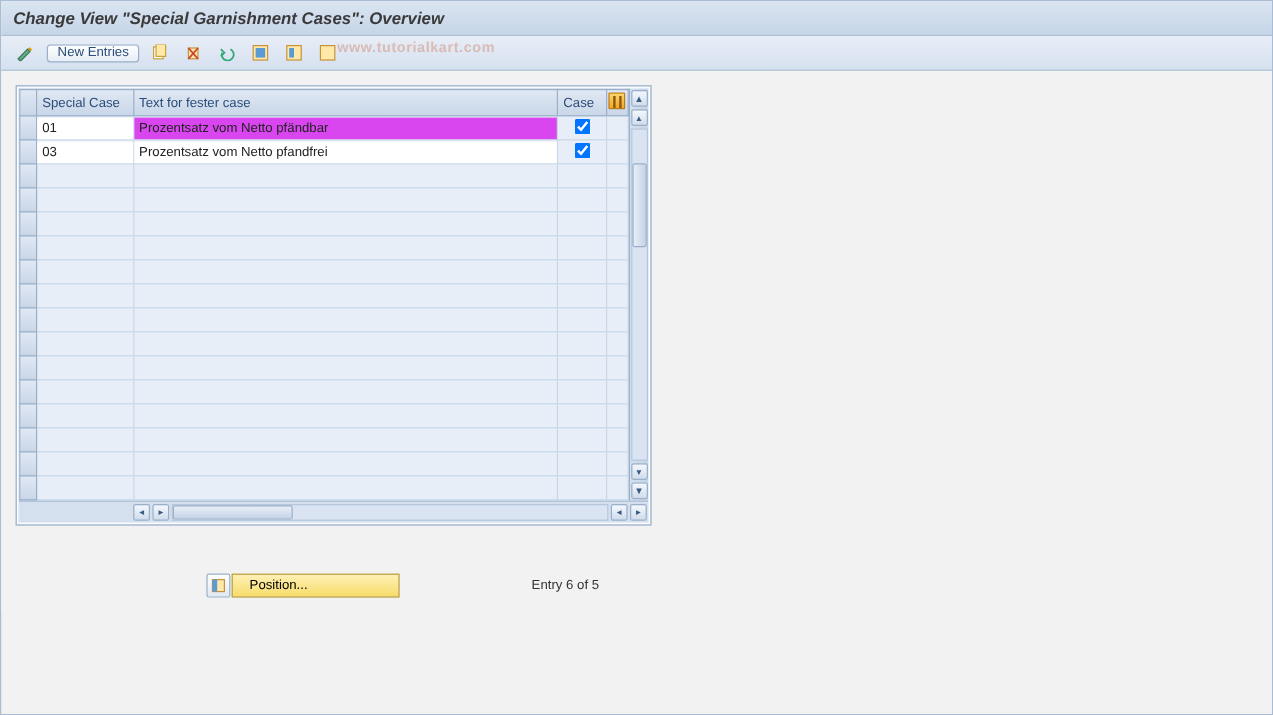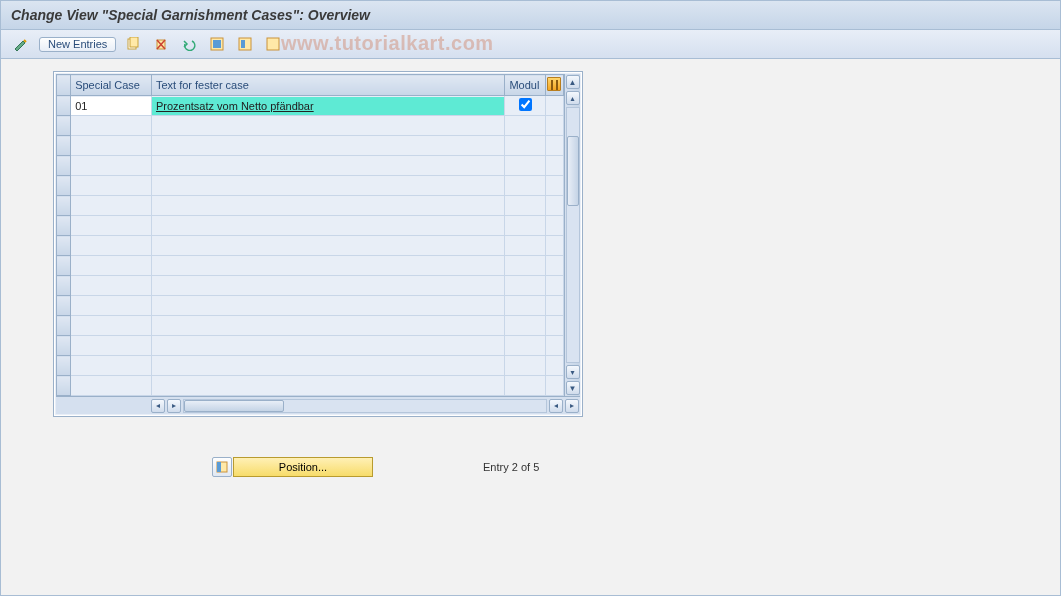--- a/index.html
+++ b/index.html
@@ -49,31 +49,30 @@
       color: #2a4d7a;
       cursor: pointer;
       height: 15px;
       display: inline-flex;
       align-items: center;
     }
     .watermark {
       position: absolute;
       left: 280px;
       top: 2px;
-      font-size: 20px;
+      font-size: 12px;
       font-weight: bold;
       color: rgba(210,150,130,0.55);
       letter-spacing: 0.5px;
       pointer-events: none;
       text-align: center;
     }
     .content-area {
       padding: 12px;
       background: #f2f2f2;
-      margin-left: 40px;
     }
     .table-frame {
       width: 530px;
       border: 1px solid #9ab0c9;
       background: #e8eef7;
       box-shadow: inset 0 0 0 1px #fff;
       padding: 2px;
       position: relative;
     }
     .table-wrap { display:flex; }
@@ -110,21 +109,21 @@
     .cell-in {
       border: none;
       background: #fff;
       width: 100%;
       height: 18px;
       padding: 2px 4px;
       font-size: 11px;
       font-family: Arial, sans-serif;
       color: #222;
     }
-    .cell-in.sel { background: #5eead4; text-decoration: underline; }
+    .cell-in.sel { background: #d946ef; }
     .cell-chk { text-align:center; background:#fff; }
     .cell-chk input { margin:0; }
     .grid tr.empty td.cell { background:#e8eef7; }
     .vscroll {
       width: 16px;
       background: linear-gradient(to right,#d5e0ef,#c5d4e6);
       border-left:1px solid #9ab0c9;
       display:flex;
       flex-direction:column;
       align-items:center;
@@ -166,21 +165,21 @@
       align-items:center;
       gap: 110px;
       padding-left:180px;
     }
     .position-btn {
       background:linear-gradient(to bottom,#fff0b5,#f7dc6a);
       border:1px solid #b89b2f;
       padding:3px 14px;
       display:inline-flex;align-items:center;gap:8px;
       font-size:11px;cursor:pointer;height:20px;
-      min-width:140px;justify-content:center;
+      min-width:140px;justify-content:flex-start;
       position:relative;
     }
     .position-btn .ico {
       position:absolute;left:-22px;top:-1px;width:20px;height:20px;
       background:linear-gradient(to bottom,#fefefe,#e0e8f3);
       border:1px solid #9ab0c9;border-radius:2px;
       display:flex;align-items:center;justify-content:center;font-size:10px;
     }
     .entry-label { color:#333;font-size:11px; }
     .cfg-icon {
@@ -247,29 +246,36 @@
 
 <div class="content-area">
   <div class="table-frame">
     <div class="table-wrap">
       <table class="grid">
         <thead>
           <tr>
             <th class="th-sel"></th>
             <th class="th-sc">Special Case</th>
             <th class="th-txt">Text for fester case</th>
-            <th class="th-mod">Modul</th>
+            <th class="th-mod">Case</th>
             <th class="th-cfg"><span class="cfg-icon"></span></th>
           </tr>
         </thead>
         <tbody id="grid-body">
             <tr>
               <td class="row-handle"></td>
               <td><input class="cell-in" value="01" style=""></td>
               <td><input class="cell-in sel" value="Prozentsatz vom Netto pfändbar" style=""></td>
+              <td class="cell-chk"><input type="checkbox" checked="" style=""></td>
+              <td></td>
+            </tr>
+            <tr>
+              <td class="row-handle"></td>
+              <td><input class="cell-in" value="03" style=""></td>
+              <td><input class="cell-in" value="Prozentsatz vom Netto pfandfrei" style=""></td>
               <td class="cell-chk"><input type="checkbox" checked="" style=""></td>
               <td></td>
             </tr>
             <tr class="empty">
               <td class="row-handle"></td>
               <td class="cell"></td>
               <td class="cell"></td>
               <td class="cell"></td>
               <td></td>
             </tr>
@@ -390,15 +396,15 @@
   <div class="footer-row">
     <button class="position-btn">
       <span class="ico">
         <svg width="12" height="12">
             <rect x="1" y="1" width="10" height="10" fill="#ffe9a8" stroke="#c9923a"></rect>
             <rect x="1" y="1" width="4" height="10" fill="#5a9bd5"></rect>
           </svg>
       </span>
       <span>Position...</span>
     </button>
-    <span class="entry-label">Entry 2 of 5</span>
+    <span class="entry-label">Entry 6 of 5</span>
   </div>
 </div>
 
 </body></html>

